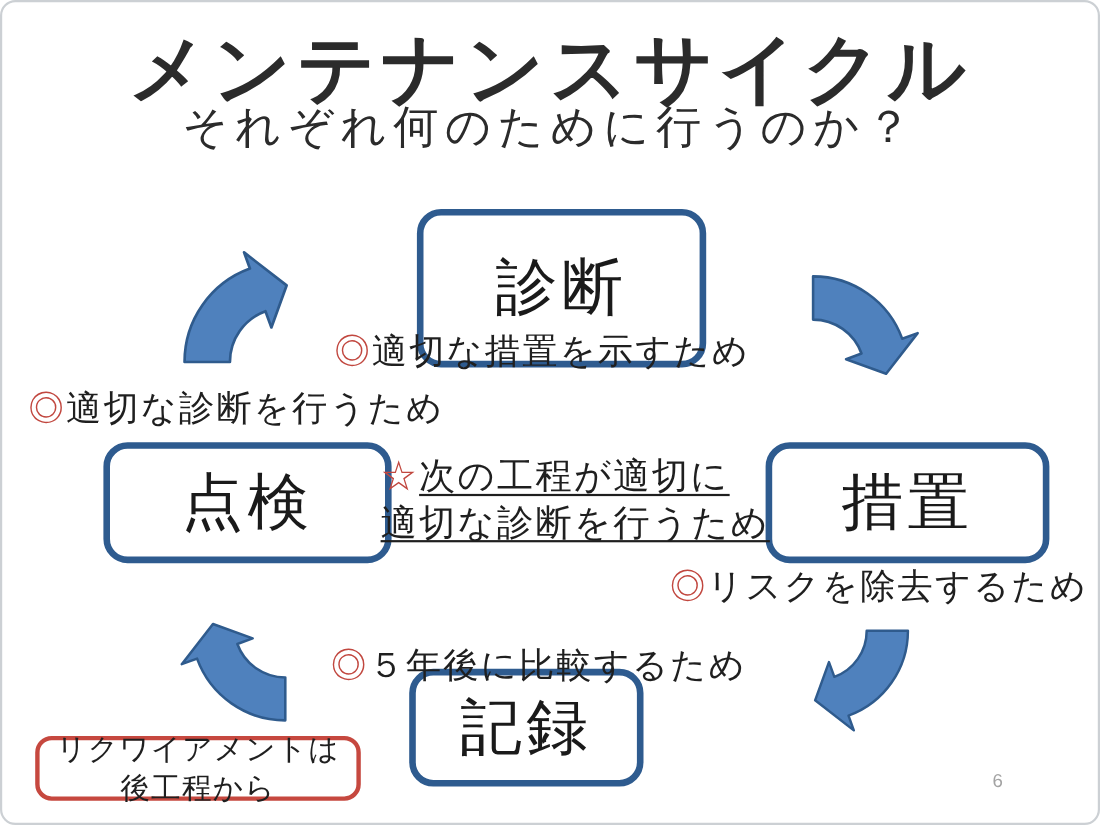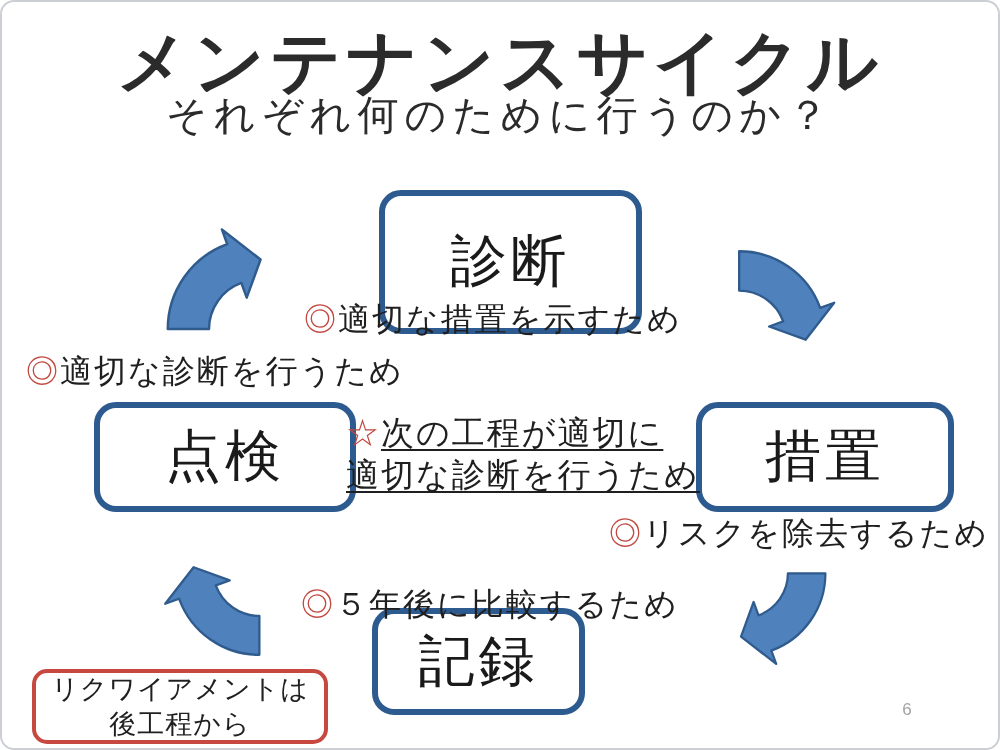--- a/index.html
+++ b/index.html
@@ -62,21 +62,21 @@
     font-size:33px;font-weight:300;letter-spacing:2px;
     line-height:42px;color:#1f1f1f;white-space:nowrap;
   }
   .center-note .star{color:var(--red);text-decoration:none;}
   .center-note .u{
     text-decoration:underline;
     text-decoration-thickness:2px;
     text-underline-offset:5px;
   }
   .callout{
-    position:absolute;left:30px;top:667px;width:296px;height:75px;
+    position:absolute;left:30px;top:667px;width:296px;height:59px;
     border:4px solid var(--callout-border);
     border-radius:15px;
     background:#ffffff;
     display:flex;flex-direction:column;align-items:center;justify-content:center;
     font-size:27px;font-weight:300;letter-spacing:1px;line-height:35px;
     color:#1f1f1f;text-align:center;
   }
   .page-number{
     position:absolute;left:880px;top:698px;width:50px;
     text-align:center;

